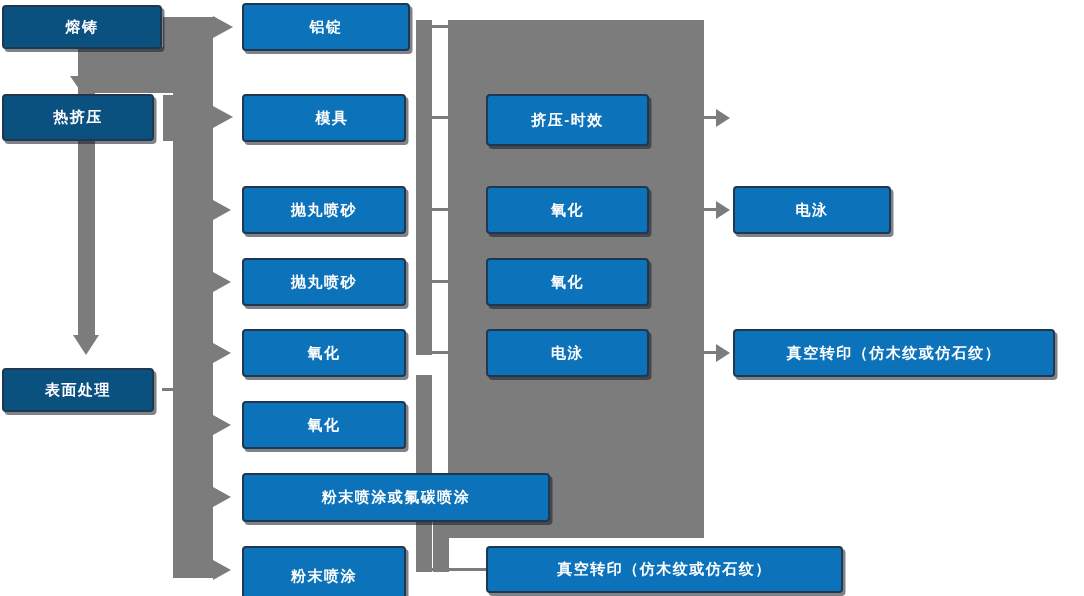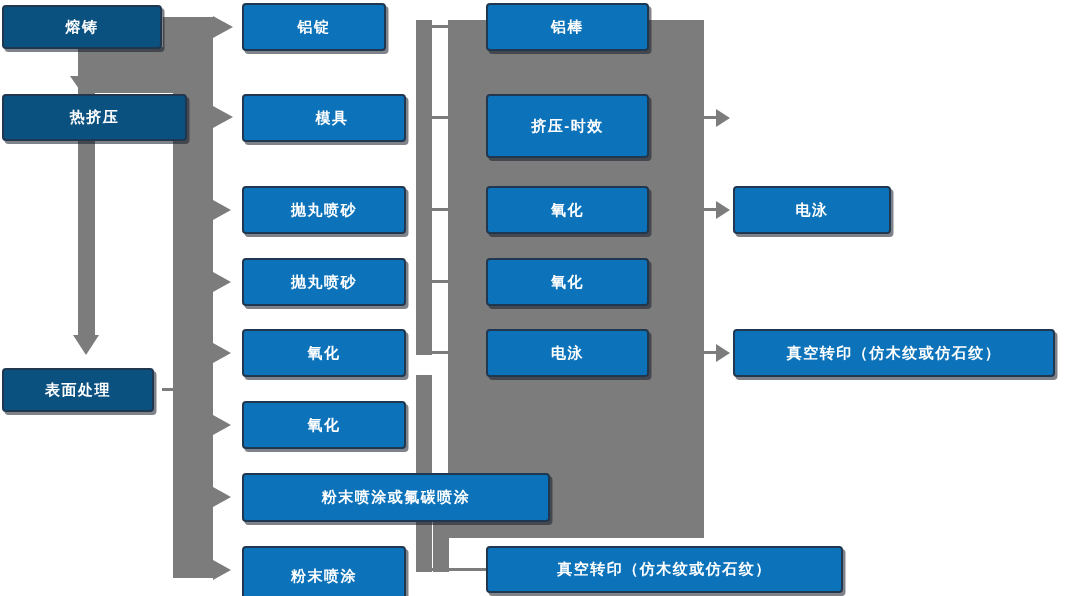--- a/index.html
+++ b/index.html
@@ -63,28 +63,28 @@
   <div class="g" style="left:704px;top:116px;width:13px;height:3px;"></div>
   <div class="arrow-r xs" style="left:716px;top:109px;"></div>
   <div class="g" style="left:704px;top:208px;width:13px;height:3px;"></div>
   <div class="arrow-r xs" style="left:716px;top:201px;"></div>
   <div class="g" style="left:704px;top:351px;width:13px;height:3px;"></div>
   <div class="arrow-r xs" style="left:716px;top:344px;"></div>
 
   <div class="node dark" style="left:2px;top:5px;width:160px;height:44px;">
       <span>熔铸</span>
     </div>
-  <div class="node dark" style="left:2px;top:94px;width:185px;height:47px;">
+  <div class="node dark" style="left:2px;top:94px;width:152px;height:47px;">
       <span>热挤压</span>
     </div>
   <div class="node dark" style="left:2px;top:368px;width:152px;height:44px;">
       <span>表面处理</span>
     </div>
 
-  <div class="node" style="left:242px;top:3px;width:144px;height:48px;">
+  <div class="node" style="left:242px;top:3px;width:168px;height:48px;">
       <span>铝锭</span>
     </div>
   <div class="node" style="left:242px;top:94px;width:164px;height:48px;padding-left:16px;">
       <span>模具</span>
     </div>
   <div class="node" style="left:242px;top:186px;width:164px;height:48px;">
       <span>抛丸喷砂</span>
     </div>
   <div class="node" style="left:242px;top:258px;width:164px;height:48px;">
       <span>抛丸喷砂</span>
@@ -95,24 +95,21 @@
   <div class="node" style="left:242px;top:401px;width:164px;height:48px;">
       <span>氧化</span>
     </div>
   <div class="node" style="left:242px;top:473px;width:308px;height:49px;">
       <span>粉末喷涂或氟碳喷涂</span>
     </div>
   <div class="node" style="left:242px;top:546px;width:164px;height:60px;">
       <span>粉末喷涂</span>
     </div>
 
-  <div class="node" style="left:486px;top:3px;width:163px;height:48px;">
-      <span>铝棒</span>
-    </div>
-  <div class="node" style="left:486px;top:94px;width:163px;height:64px;">
+  <div class="node" style="left:486px;top:94px;width:163px;height:52px;">
       <span>挤压-时效</span>
     </div>
   <div class="node" style="left:486px;top:186px;width:163px;height:48px;">
       <span>氧化</span>
     </div>
   <div class="node" style="left:486px;top:258px;width:163px;height:48px;">
       <span>氧化</span>
     </div>
   <div class="node" style="left:486px;top:329px;width:163px;height:48px;">
       <span>电泳</span>

